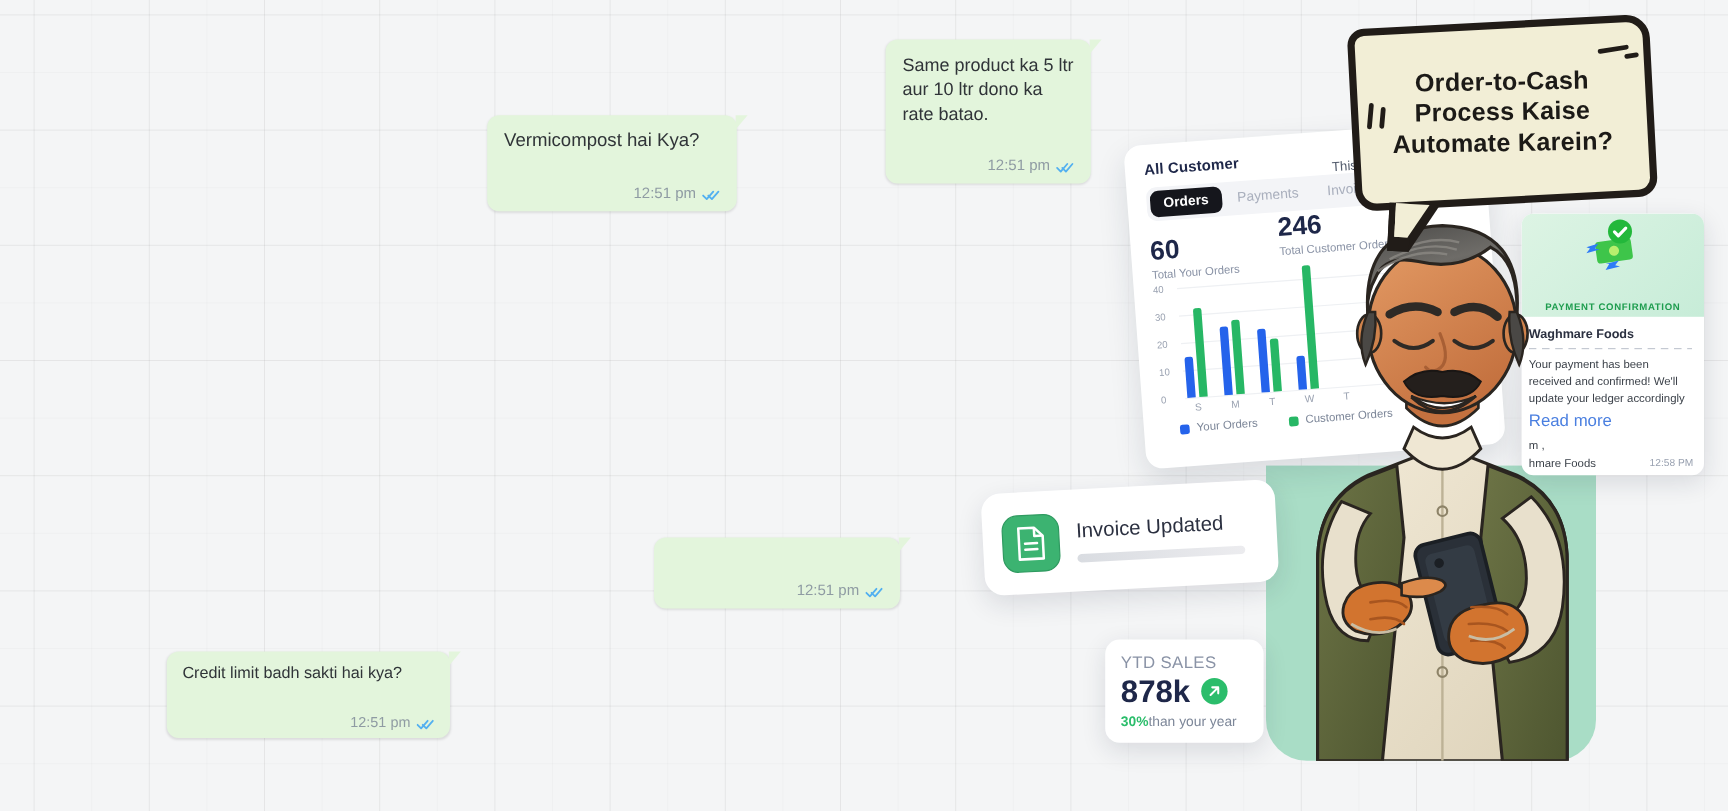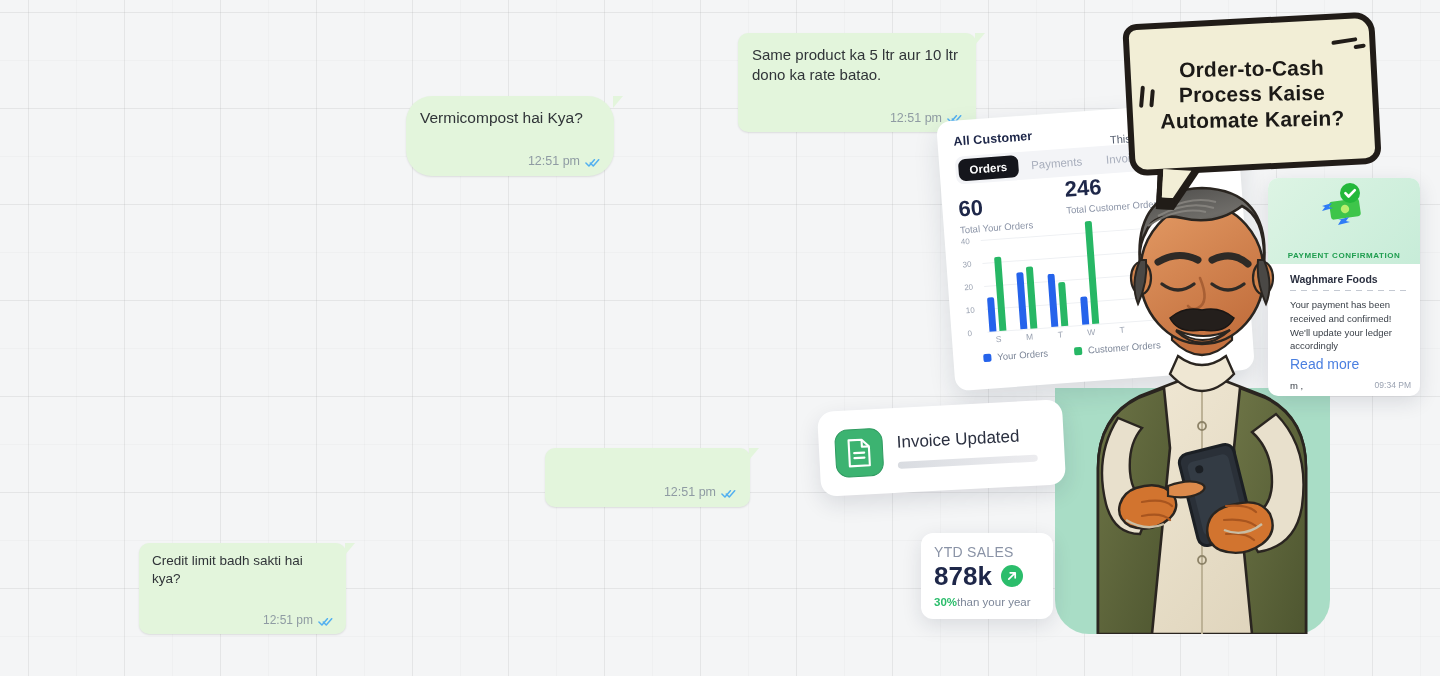--- a/index.html
+++ b/index.html
@@ -48,24 +48,24 @@
   }
   .bubble::after {
     content:"";
     position:absolute; top:0; right:-9px;
     width:0; height:0;
     border-top: 12px solid #e3f5dc;
     border-right: 10px solid transparent;
   }
   .ticks { display:inline-block; width:15px; height:11px; }
 
-  #b-vermicompost { left:406px; top:96px;  width:208px; font-size:15.5px;border-radius:26px; }
-  #b-sameproduct  { left:738px; top:33px;  width:238px; font-size:15px;  }
+  #b-vermicompost { left:406px; top:96px;  width:208px; font-size:15.5px; }
+  #b-sameproduct  { left:738px; top:33px;  width:171px; font-size:15px;  }
   #b-updated      { left:545px; top:448px; width:205px; font-size:15.5px;}
-  #b-credit       { left:139px; top:543px; width:207px; font-size:13.5px; padding:9px 13px 5px 13px;}
+  #b-credit       { left:139px; top:543px; width:236px; font-size:13.5px; padding:9px 13px 5px 13px;}
   #b-credit .meta { font-size:12px; }
 
   
   #mint {
     position:absolute; left:1055px; top:398px;
     width:275px; height:236px;
     background:#a9ddc6;
     border-radius: 0 0 34px 34px;
   }
   #mint2 {
@@ -142,21 +142,21 @@
     height:86px;
     background: linear-gradient(135deg,#ddf4e4,#c7ecd8);
     position:relative;
     display:flex; align-items:flex-end; justify-content:center;
     padding-bottom:4px;
   }
   #pay .hero .art { position:absolute; top:2px; left:50%; transform:translateX(-50%); }
   #pay .hero .cap {
     font-size:8px; font-weight:800; color:#1f9d4f; letter-spacing:.55px;
   }
-  #pay .body { padding: 9px 10px 0 22px; }
+  #pay .body { padding: 9px 10px 0 6px; }
   #pay .biz { font-size:10.5px; font-weight:700; color:#2b3040; }
   #pay .dash {
     margin:5px 0 7px 0; height:1px;
     background-image: linear-gradient(to right,#c4c9d2 0 6px, transparent 6px 11px);
     background-size: 11px 1px;
   }
   #pay .msg { font-size:9.5px; color:#3b4149; line-height:1.45; }
   #pay .more { font-size:14px; color:#4a7fe0; margin-top:3px; }
   #pay .sig { font-size:9.5px; color:#3b4149; margin-top:7px; line-height:1.5; }
   #pay .time { position:absolute; right:9px; bottom:6px; font-size:8.5px; color:#9aa2b1; }
@@ -401,21 +401,21 @@
     <div class="body">
       <div class="biz">Waghmare Foods</div>
       <div class="dash"></div>
       <div class="msg">Your payment has been received and confirmed! We'll update your ledger accordingly</div>
       <div class="more">Read more</div>
       <div class="sig">
         <div>m ,</div>
         <div>hmare Foods</div>
       </div>
     </div>
-    <div class="time">09:34 PM</div>
+    <div class="time">12:58 PM</div>
   </div>
 
   <div id="invoice">
     <div class="ic">
       <svg width="26" height="30" viewBox="0 0 26 30">
         <path d="M3 2h13l7 7v19H3z" fill="none" stroke="#ffffff" stroke-width="2.1" stroke-linejoin="round"></path>
         <path d="M16 2v7h7" fill="none" stroke="#ffffff" stroke-width="2.1" stroke-linejoin="round"></path>
         <path d="M8 15h10M8 20h10" stroke="#ffffff" stroke-width="2.1" stroke-linecap="round"></path>
       </svg>
     </div>

